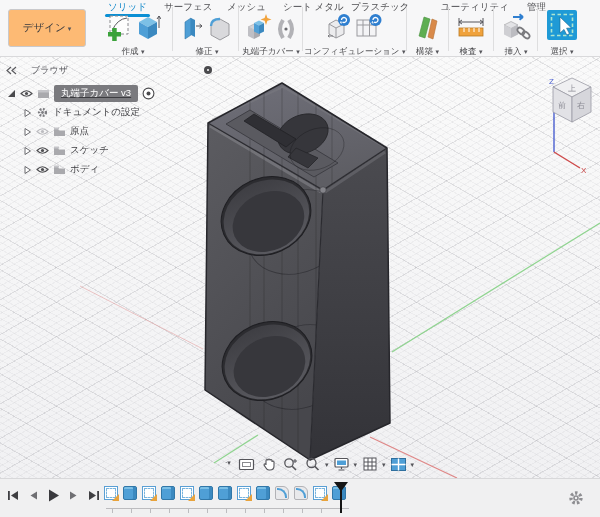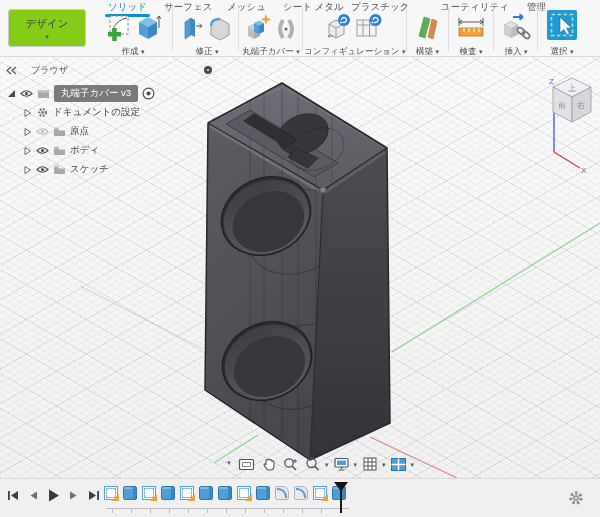--- a/index.html
+++ b/index.html
@@ -4,21 +4,21 @@
 <style>
   html,body{margin:0;padding:0;background:#fff;}
   *{box-sizing:border-box;font-family:"Liberation Sans","DejaVu Sans",sans-serif;}
   #app{position:relative;width:600px;height:517px;overflow:hidden;background:#f7f7f8;}
 
   
   #toolbar{position:absolute;left:0;top:0;width:600px;height:57px;background:#f7f7f8;border-bottom:1px solid #d9d9db;}
   .tab{position:absolute;top:1px;font-size:9.5px;color:#4f4f52;cursor:pointer;white-space:nowrap;}
   .tab.active{color:#0a85c9;}
   .tab.active::after{content:"";position:absolute;left:-3px;right:-3px;bottom:-3px;height:3px;border-radius:2px;background:#0a8fd4;}
-  #design-btn{position:absolute;left:8px;top:9px;width:78px;height:38px;background:#84cc16;border:1px solid #c9c9cc;border-radius:3px;display:flex;align-items:center;justify-content:center;gap:2px;font-size:10.5px;color:#3a3a3d;cursor:pointer;flex-direction:column;}
+  #design-btn{position:absolute;left:8px;top:9px;width:78px;height:38px;background:#fdba74;border:1px solid #c9c9cc;border-radius:3px;display:flex;align-items:center;justify-content:center;gap:2px;font-size:10.5px;color:#3a3a3d;cursor:pointer;}
   .caret{font-size:7px;color:#55555a;line-height:1;}
   .tgroup{position:absolute;top:14px;height:43px;text-align:center;}
   .tg-icons{display:flex;align-items:flex-end;justify-content:center;gap:2px;height:31px;}
   .tg-label{font-size:8.5px;color:#4a4a4d;margin-top:1px;white-space:nowrap;}
   .tsep{position:absolute;top:7px;width:1px;height:44px;background:#dededf;}
 
   
   #viewport{position:absolute;left:0;top:57px;width:600px;height:421px;
     background:
       repeating-linear-gradient(30deg, rgba(90,90,100,0.10) 0 1px, transparent 1px 30px),
@@ -31,21 +31,21 @@
   
   #browser{position:absolute;left:0;top:61px;width:218px;font-size:9.5px;color:#3c3c40;}
   #browser-header{display:flex;align-items:center;height:18px;padding:0 6px;color:#55555a;}
   #browser-title{margin-left:14px;font-size:9px;}
   #browser-dot{margin-left:auto;width:8px;height:8px;border-radius:50%;background:#4a4a4d;position:relative;}
   #browser-dot::after{content:"";position:absolute;left:3px;top:3px;width:2px;height:2px;border-radius:50%;background:#fff;}
   .trow{display:flex;align-items:center;height:19px;gap:4px;}
   .trow .lbl{white-space:nowrap;}
   .tri{width:10px;height:10px;flex:0 0 10px;}
   .ticon{width:13px;height:11px;flex:0 0 13px;}
-  #root-row{height:20px;margin-top:4px;}
+  #root-row{height:20px;margin-top:4px;text-decoration:underline;}
   #root-label{background:#7a7a7e;color:#fff;border-radius:2px;padding:2px 7px;font-size:9.5px;}
   .indent1{padding-left:6px;} .indent2{padding-left:22px;}
   .eye{width:13px;flex:0 0 13px;height:9px;}
 
   
   #viewcube{position:absolute;left:540px;top:60px;}
 
   
   #comment-bar{position:absolute;left:5px;top:453px;width:217px;height:21px;background:#fff;border:1px solid #e3e3e5;border-radius:3px;display:flex;align-items:center;}
   #comment-input{flex:1;border:0;outline:0;background:transparent;font-size:9.5px;color:#555;padding:0 0 0 12px;}
@@ -362,36 +362,36 @@
           <polygon points="3,1.5 8.5,5 3,8.5" fill="#fff" stroke="#6a6a6e"></polygon>
         </svg>
       <svg class="eye" viewBox="0 0 13 9">
           <path d="M1,4.5 Q6.5,-1 12,4.5 Q6.5,10 1,4.5 Z" fill="none" stroke="#4d4d50" stroke-width="1.1"></path>
           <circle cx="6.5" cy="4.5" r="1.6" fill="#4d4d50"></circle>
         </svg>
       <svg class="ticon" viewBox="0 0 13 11">
           <path d="M1,3 L5,3 L6,4.5 L12,4.5 L12,10 L1,10 Z" fill="#a9a9ad"></path>
           <rect x="1" y="1.5" width="5" height="2" fill="#c4c4c8"></rect>
         </svg>
-      <span class="lbl">ボディ</span>
+      <span class="lbl">スケッチ</span>
     </div>
 
     <div class="trow indent2">
       <svg class="tri" viewBox="0 0 10 10">
           <polygon points="3,1.5 8.5,5 3,8.5" fill="#fff" stroke="#6a6a6e"></polygon>
         </svg>
       <svg class="eye" viewBox="0 0 13 9">
           <path d="M1,4.5 Q6.5,-1 12,4.5 Q6.5,10 1,4.5 Z" fill="none" stroke="#4d4d50" stroke-width="1.1"></path>
           <circle cx="6.5" cy="4.5" r="1.6" fill="#4d4d50"></circle>
         </svg>
       <svg class="ticon" viewBox="0 0 13 11">
           <path d="M1,3 L5,3 L6,4.5 L12,4.5 L12,10 L1,10 Z" fill="#a9a9ad"></path>
           <rect x="1" y="1.5" width="5" height="2" fill="#c4c4c8"></rect>
         </svg>
-      <span class="lbl">スケッチ</span>
+      <span class="lbl">ボディ</span>
     </div>
   </div>
 
   <svg id="viewcube" width="58" height="115" viewBox="0 0 58 115">
     <text x="9" y="24" font-size="8" fill="#4a5fd0">Z</text>
     <line x1="14" y1="26" x2="14" y2="92" stroke="#4a5fd0" stroke-width="1.4"></line>
     <line x1="14" y1="92" x2="40" y2="108" stroke="#cf4a4a" stroke-width="1.4"></line>
     <text x="41" y="113" font-size="8" fill="#cf4a4a">X</text>
     <polygon points="32,18 51,27 32,37 13,27" fill="#f0f0f2" stroke="#9b9ba4" stroke-width="0.8"></polygon>
     <polygon points="13,27 32,37 32,62 13,52" fill="#e2e2e6" stroke="#9b9ba4" stroke-width="0.8"></polygon>

